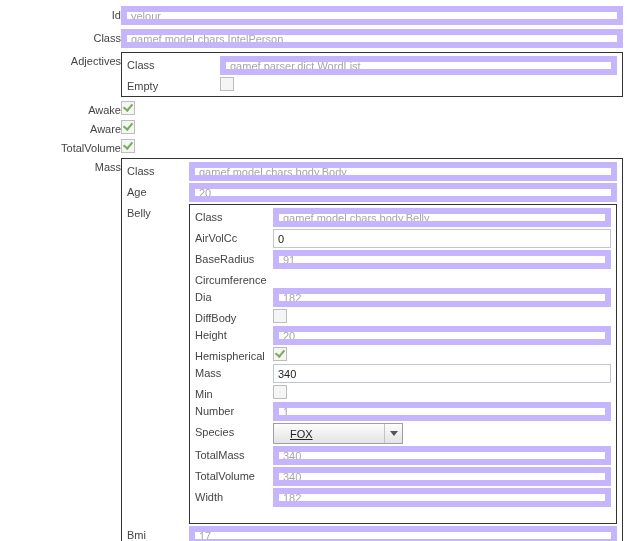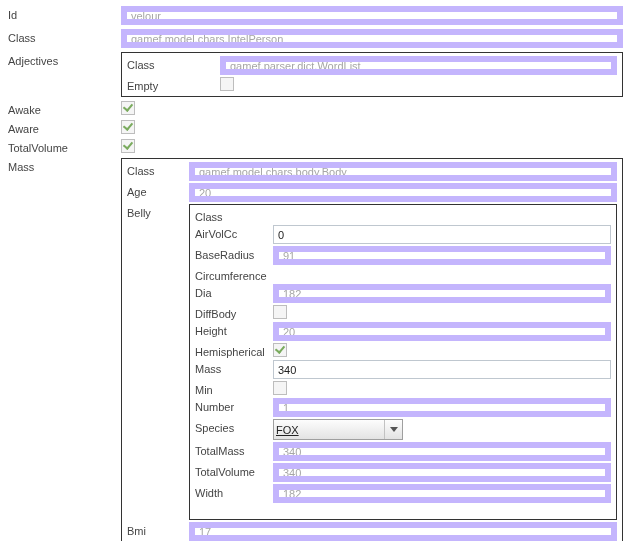--- a/index.html
+++ b/index.html
@@ -14,20 +14,21 @@
   }
   .row {
     display: flex;
     align-items: flex-start;
     margin-bottom: 4px;
   }
   .label-col {
     width: 113px;
     flex-shrink: 0;
     padding-top: 3px;
+    text-align: right;
   }
   .value-col {
     flex: 1;
   }
   input[type=text].field {
     width: 100%;
     height: 19px;
     border: 6px solid #c4b5fd;
     padding: 1px 4px;
     font-family: inherit;
@@ -119,21 +120,21 @@
     flex: 1;
   }
 
   .combo {
     display: flex;
     align-items: center;
     width: 130px;
     height: 21px;
     border: 1px solid #9f9f9f;
     background: linear-gradient(#fdfdfd, #e3e3e3);
-    padding-left: 2px;
+    padding-left: 16px;
     font-size: 11px;
     color: #222;
     justify-content: space-between;
     cursor: pointer;
     text-decoration: underline;
   }
   .combo-arrow {
     width: 18px;
     height: 19px;
     display: flex;
@@ -220,20 +221,23 @@
         </div>
       </div>
 
       <div class="body-row">
         <div class="body-label">Belly</div>
         <div class="body-value">
           <div class="belly-box">
 
             <div class="belly-row">
               <div class="belly-label">Class</div>
+              <div class="belly-value">
+                <input type="text" class="field" readonly="" value="gamef.model.chars.body.Belly" style="">
+              </div>
             </div>
 
             <div class="belly-row">
               <div class="belly-label">AirVolCc</div>
               <div class="belly-value">
                 <input type="text" class="field editable" value="0" style="">
               </div>
             </div>
 
             <div class="belly-row">

